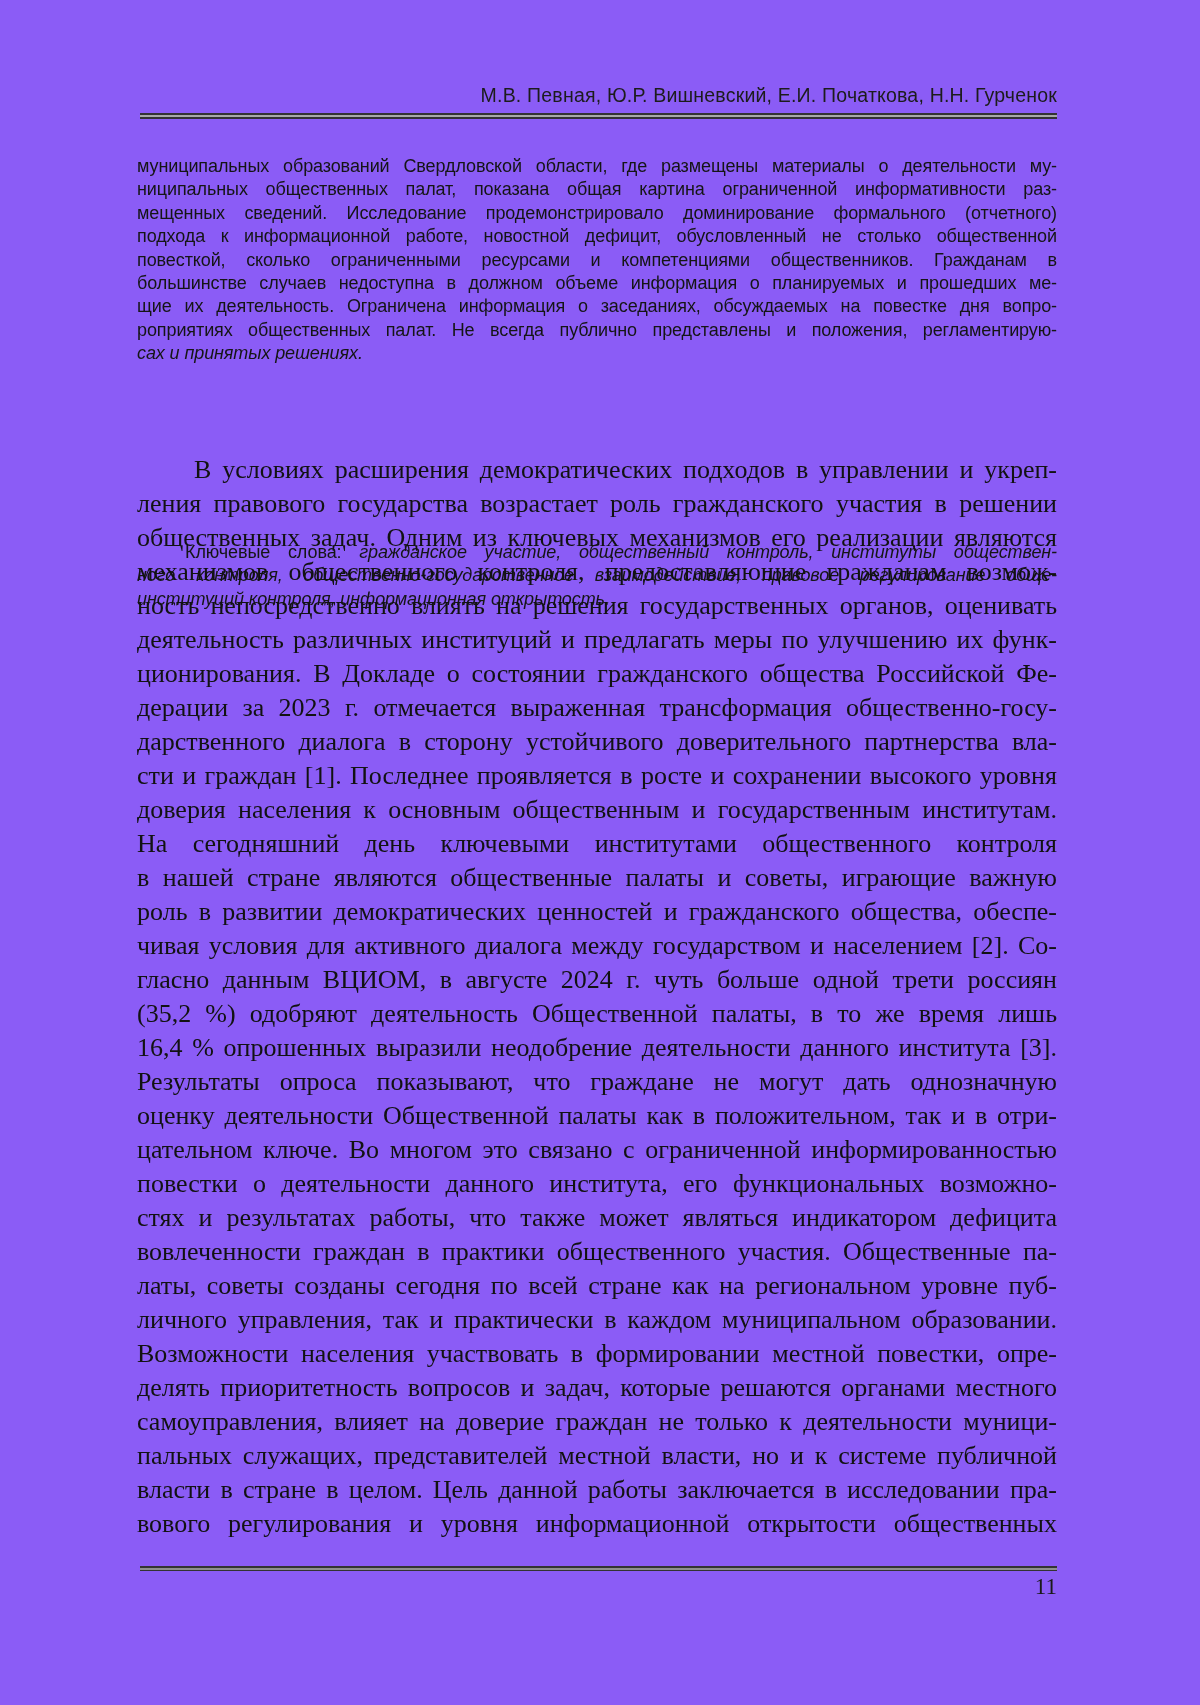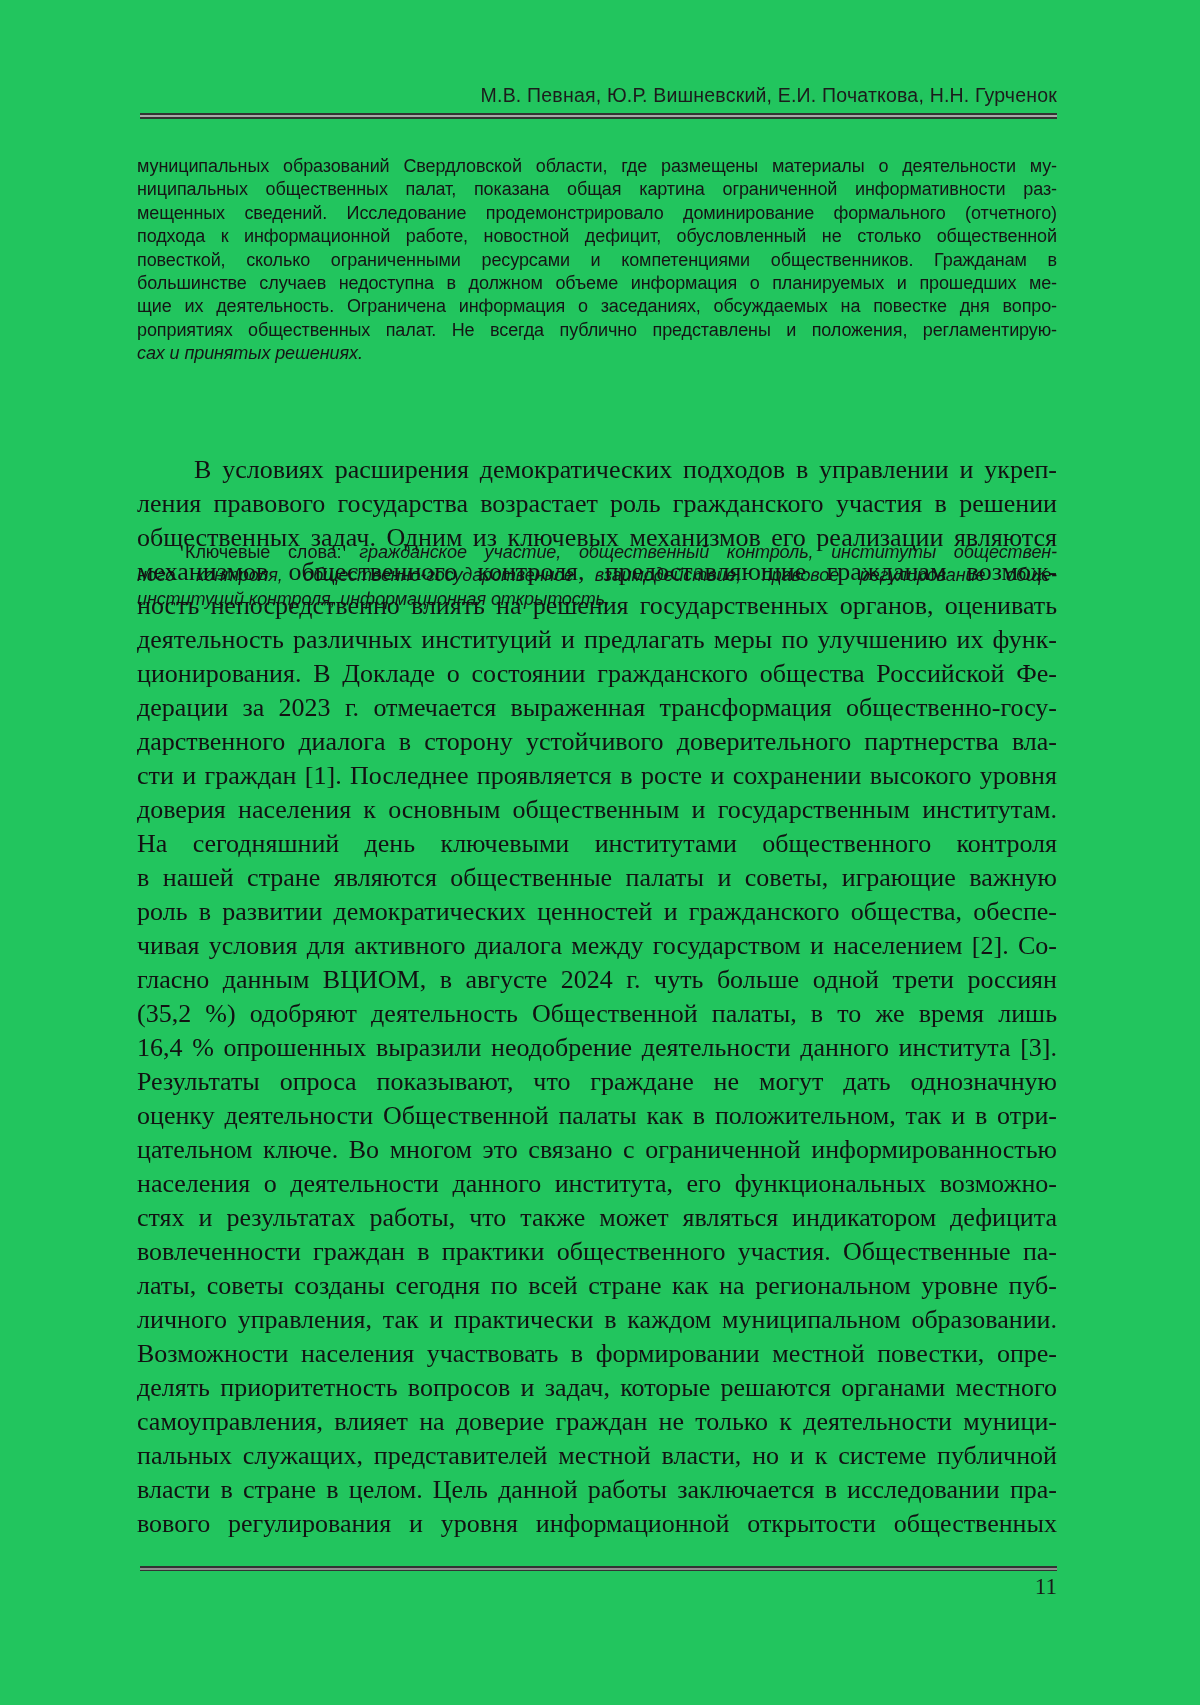--- a/index.html
+++ b/index.html
@@ -1,20 +1,20 @@
 <!DOCTYPE html>
 <html lang="ru"><head>
 <meta charset="utf-8">
 <style>
   html, body { margin: 0; padding: 0; background: #ffffff; }
   .page {
     position: relative;
     width: 1200px;
     height: 1705px;
-    background: #22c55e;
+    background: #8b5cf6;
     font-family: "Liberation Serif", serif;
     color: #161616;
     overflow: hidden;
   }
 
   
   .authors {
     position: absolute;
     top: 84px;
     left: 140px;
@@ -136,21 +136,21 @@
       <div class="line">На сегодняшний день ключевыми институтами общественного контроля</div>
       <div class="line">в нашей стране являются общественные палаты и советы, играющие важную</div>
       <div class="line">роль в развитии демократических ценностей и гражданского общества, обеспе-</div>
       <div class="line">чивая условия для активного диалога между государством и населением [2]. Со-</div>
       <div class="line">гласно данным ВЦИОМ, в августе 2024 г. чуть больше одной трети россиян</div>
       <div class="line">(35,2 %) одобряют деятельность Общественной палаты, в то же время лишь</div>
       <div class="line">16,4 % опрошенных выразили неодобрение деятельности данного института [3].</div>
       <div class="line">Результаты опроса показывают, что граждане не могут дать однозначную</div>
       <div class="line">оценку деятельности Общественной палаты как в положительном, так и в отри-</div>
       <div class="line">цательном ключе. Во многом это связано с ограниченной информированностью</div>
-      <div class="line">населения о деятельности данного института, его функциональных возможно-</div>
+      <div class="line">повестки о деятельности данного института, его функциональных возможно-</div>
       <div class="line">стях и результатах работы, что также может являться индикатором дефицита</div>
       <div class="line">вовлеченности граждан в практики общественного участия. Общественные па-</div>
       <div class="line">латы, советы созданы сегодня по всей стране как на региональном уровне пуб-</div>
       <div class="line">личного управления, так и практически в каждом муниципальном образовании.</div>
       <div class="line">Возможности населения участвовать в формировании местной повестки, опре-</div>
       <div class="line">делять приоритетность вопросов и задач, которые решаются органами местного</div>
       <div class="line">самоуправления, влияет на доверие граждан не только к деятельности муници-</div>
       <div class="line">пальных служащих, представителей местной власти, но и к системе публичной</div>
       <div class="line">власти в стране в целом. Цель данной работы заключается в исследовании пра-</div>
       <div class="line">вового регулирования и уровня информационной открытости общественных</div>

